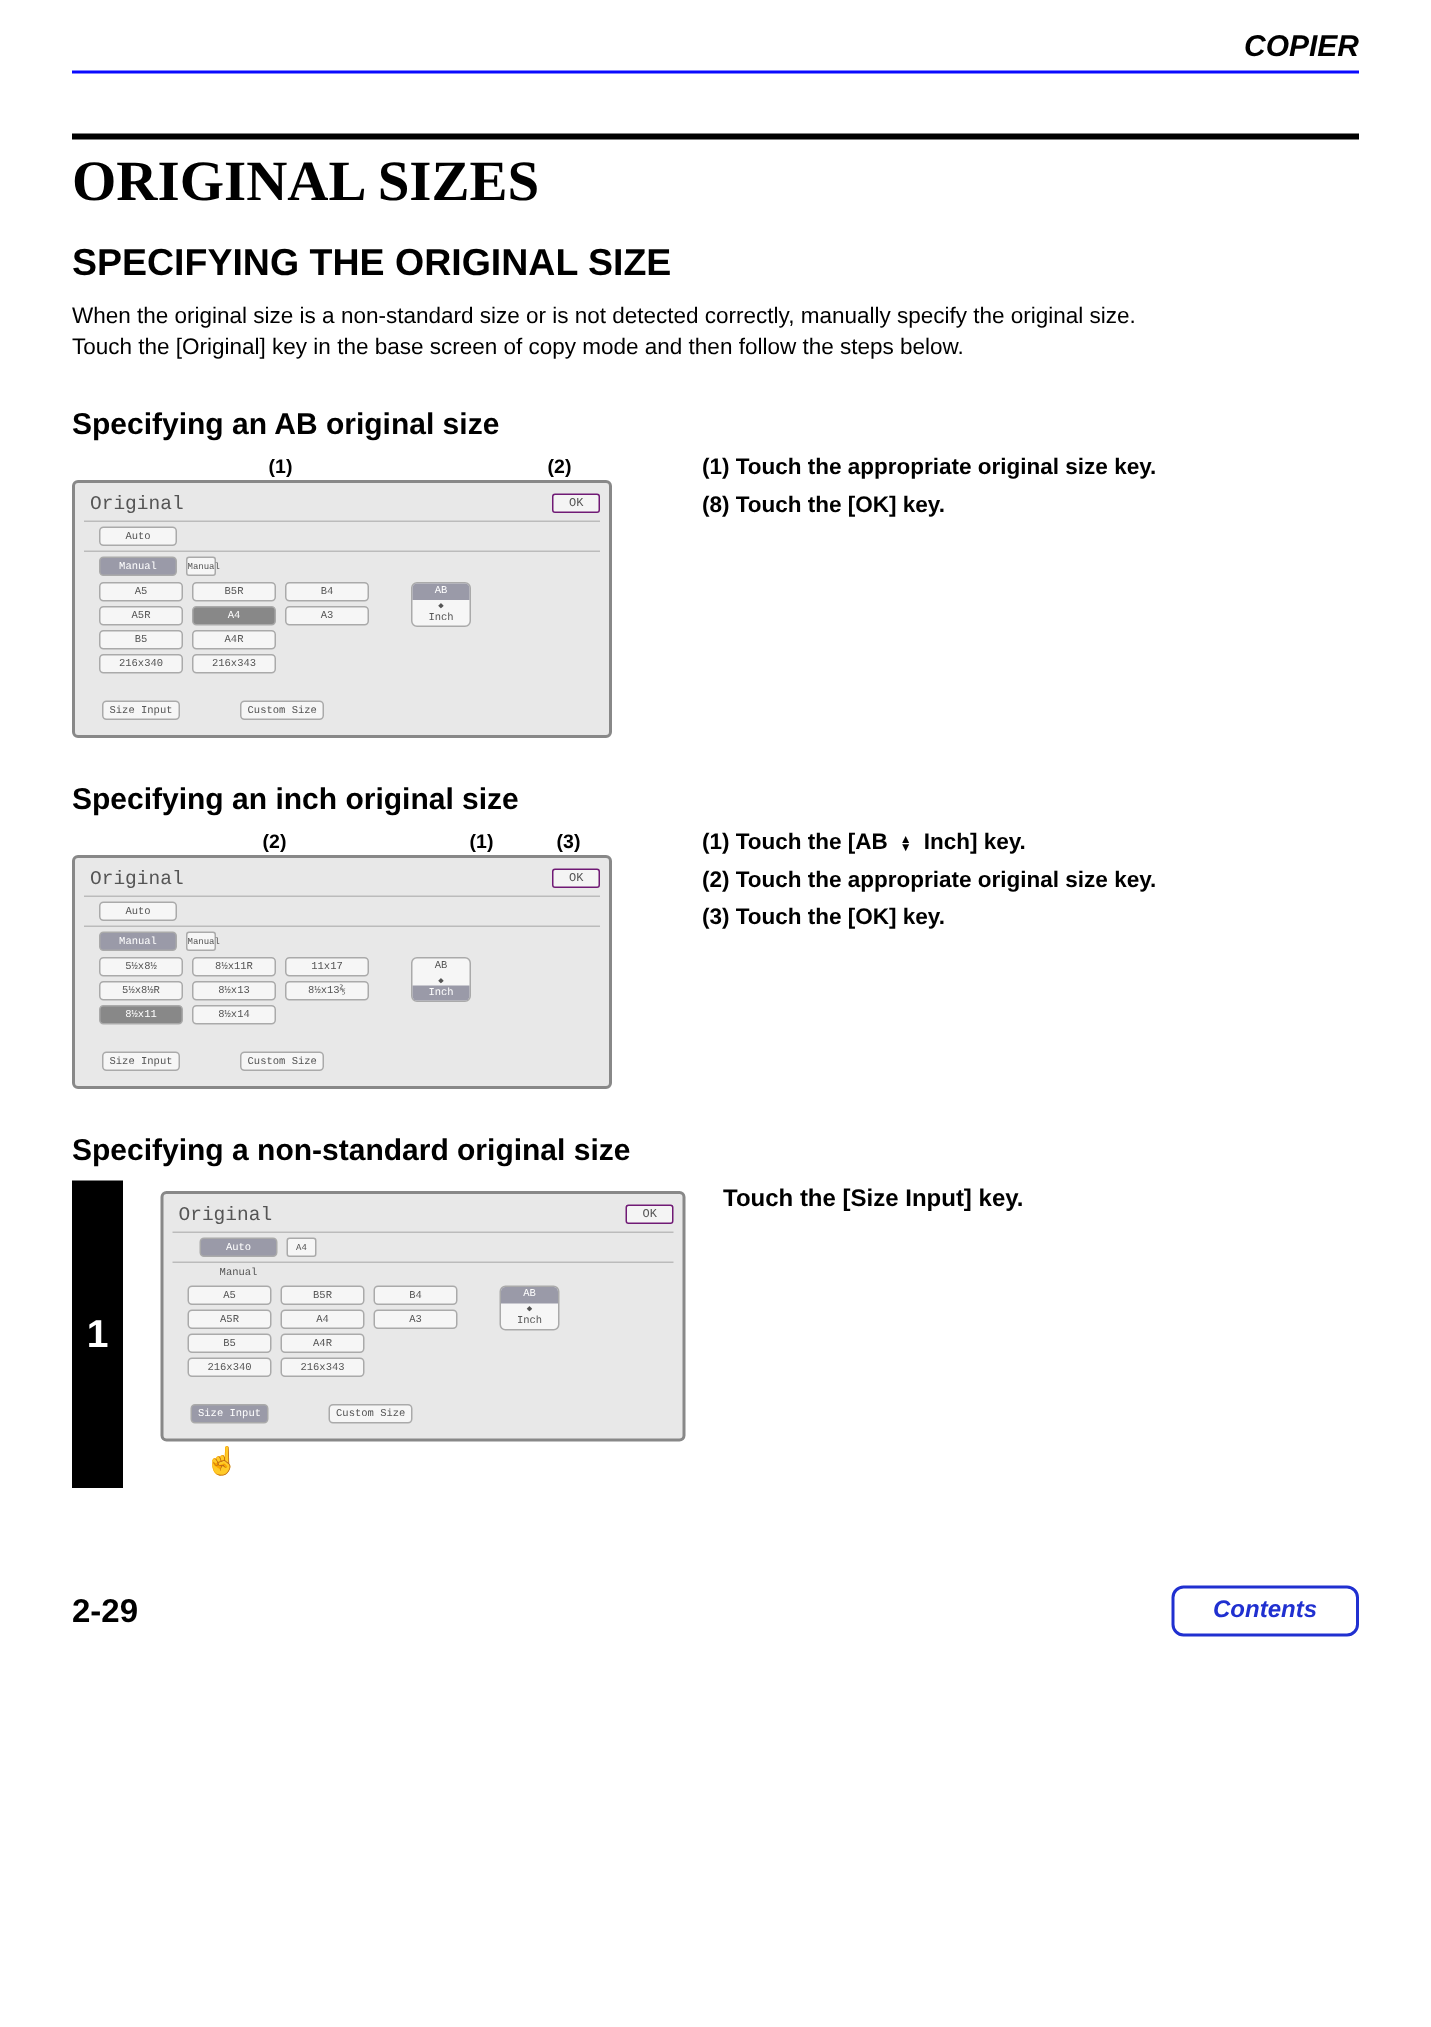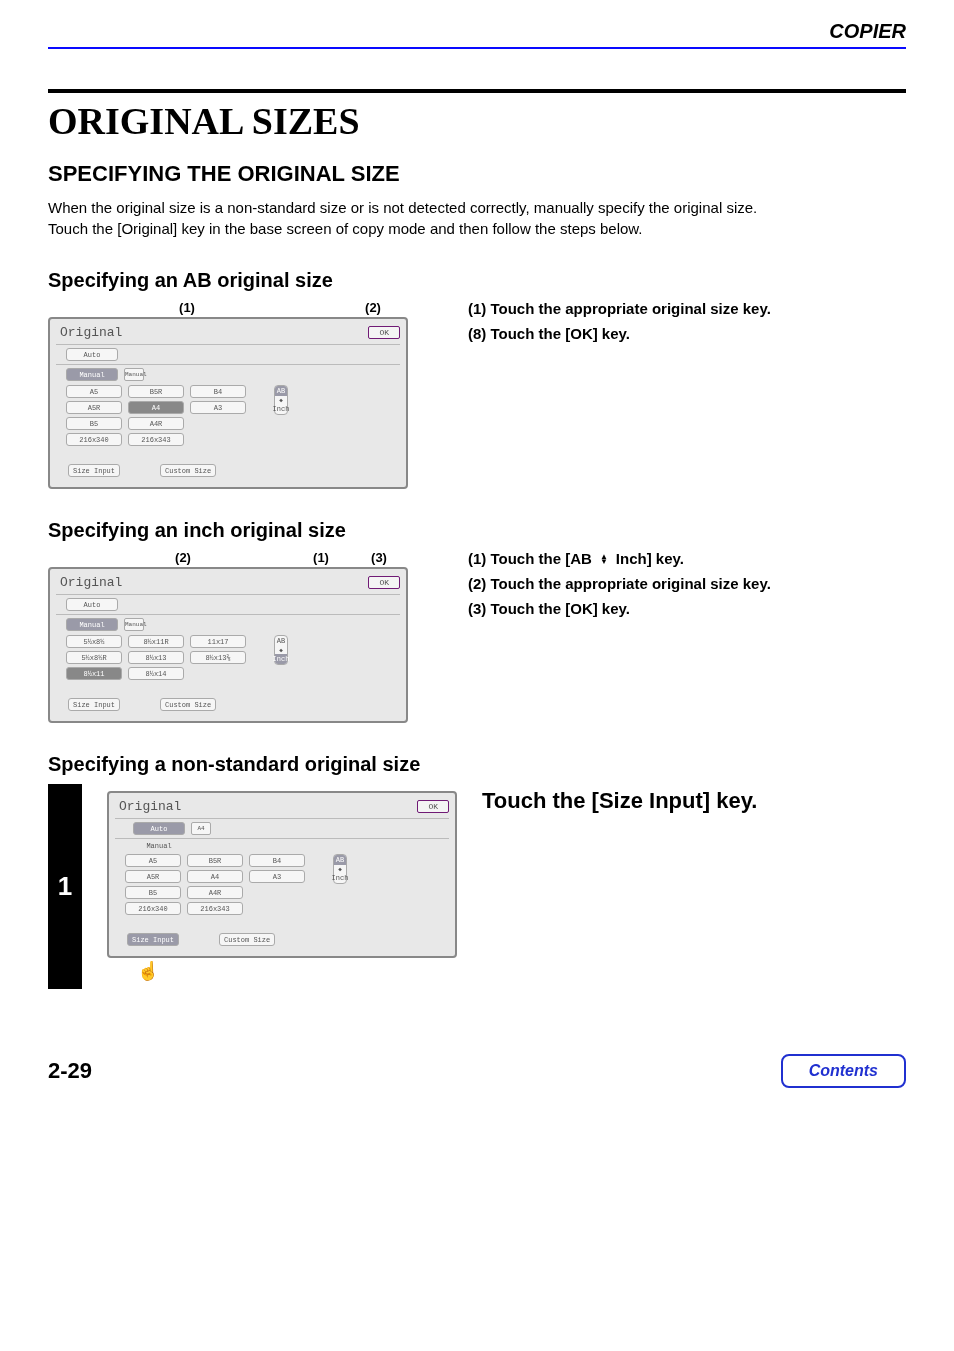--- a/index.html
+++ b/index.html
@@ -26,21 +26,21 @@
     border-top: 4px solid #000;
     margin-bottom: 6px;
   }
   h1.main-title {
     font-size: 38px;
     font-weight: bold;
     margin: 6px 0 18px 0;
     font-family: Liberation Serif, serif;
   }
   h2.sub-title {
-    font-size: 22px;
+    font-size: 25px;
     font-weight: bold;
     margin-bottom: 10px;
   }
   .intro {
     font-size: 15px;
     line-height: 1.4;
     margin-bottom: 30px;
   }
   h3.section-title {
     font-size: 20px;
@@ -136,21 +136,21 @@
     text-align: center;
     line-height: 11px;
   }
   .ab-toggle {
     display: flex;
     flex-direction: column;
     align-items: center;
     justify-content: center;
     border: 1px solid #aaa;
     border-radius: 4px;
-    width: 14px;
+    width: 40px;
     height: 30px;
     font-size: 7px;
     background: #f6f6f6;
   }
   .ab-toggle .half {
     flex: 1;
     width: 100%;
     display: flex;
     align-items: center;
     justify-content: center;
@@ -192,21 +192,21 @@
     font-size: 26px;
     font-weight: bold;
   }
   .step-body {
     flex: 0 0 360px;
     border: 1px solid transparent;
     padding: 6px 4px;
   }
   .step-right {
     flex: 1;
-    font-size: 22px;
+    font-size: 16px;
     font-weight: bold;
     padding-top: 4px;
   }
   .finger-icon {
     font-size: 18px;
     margin-top: 2px;
     padding-left: 30px;
   }
 
   

